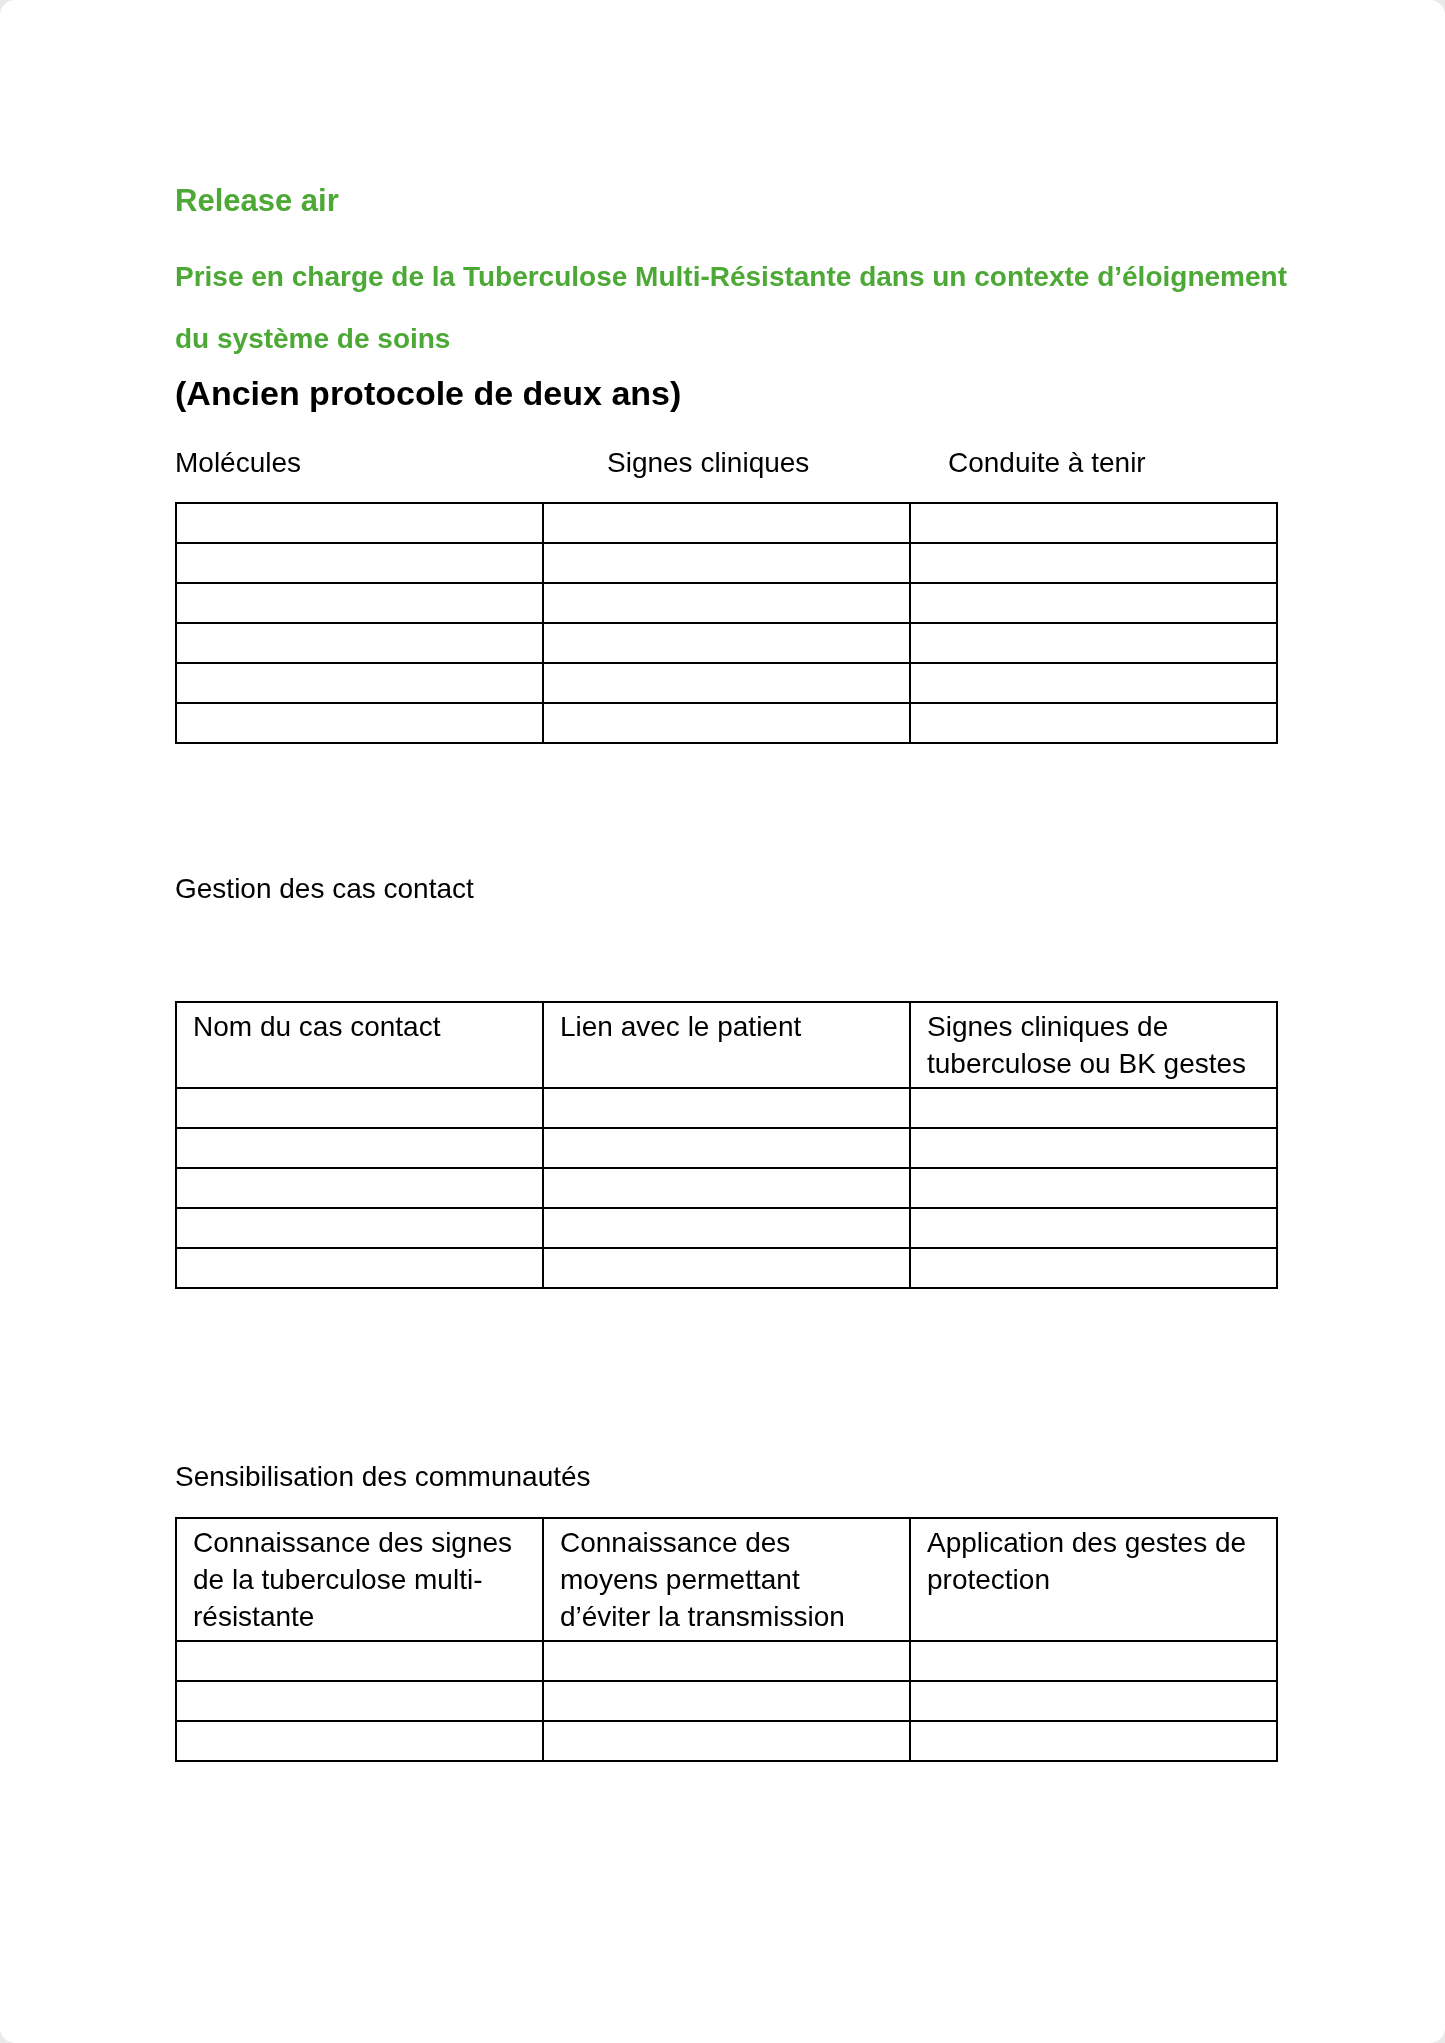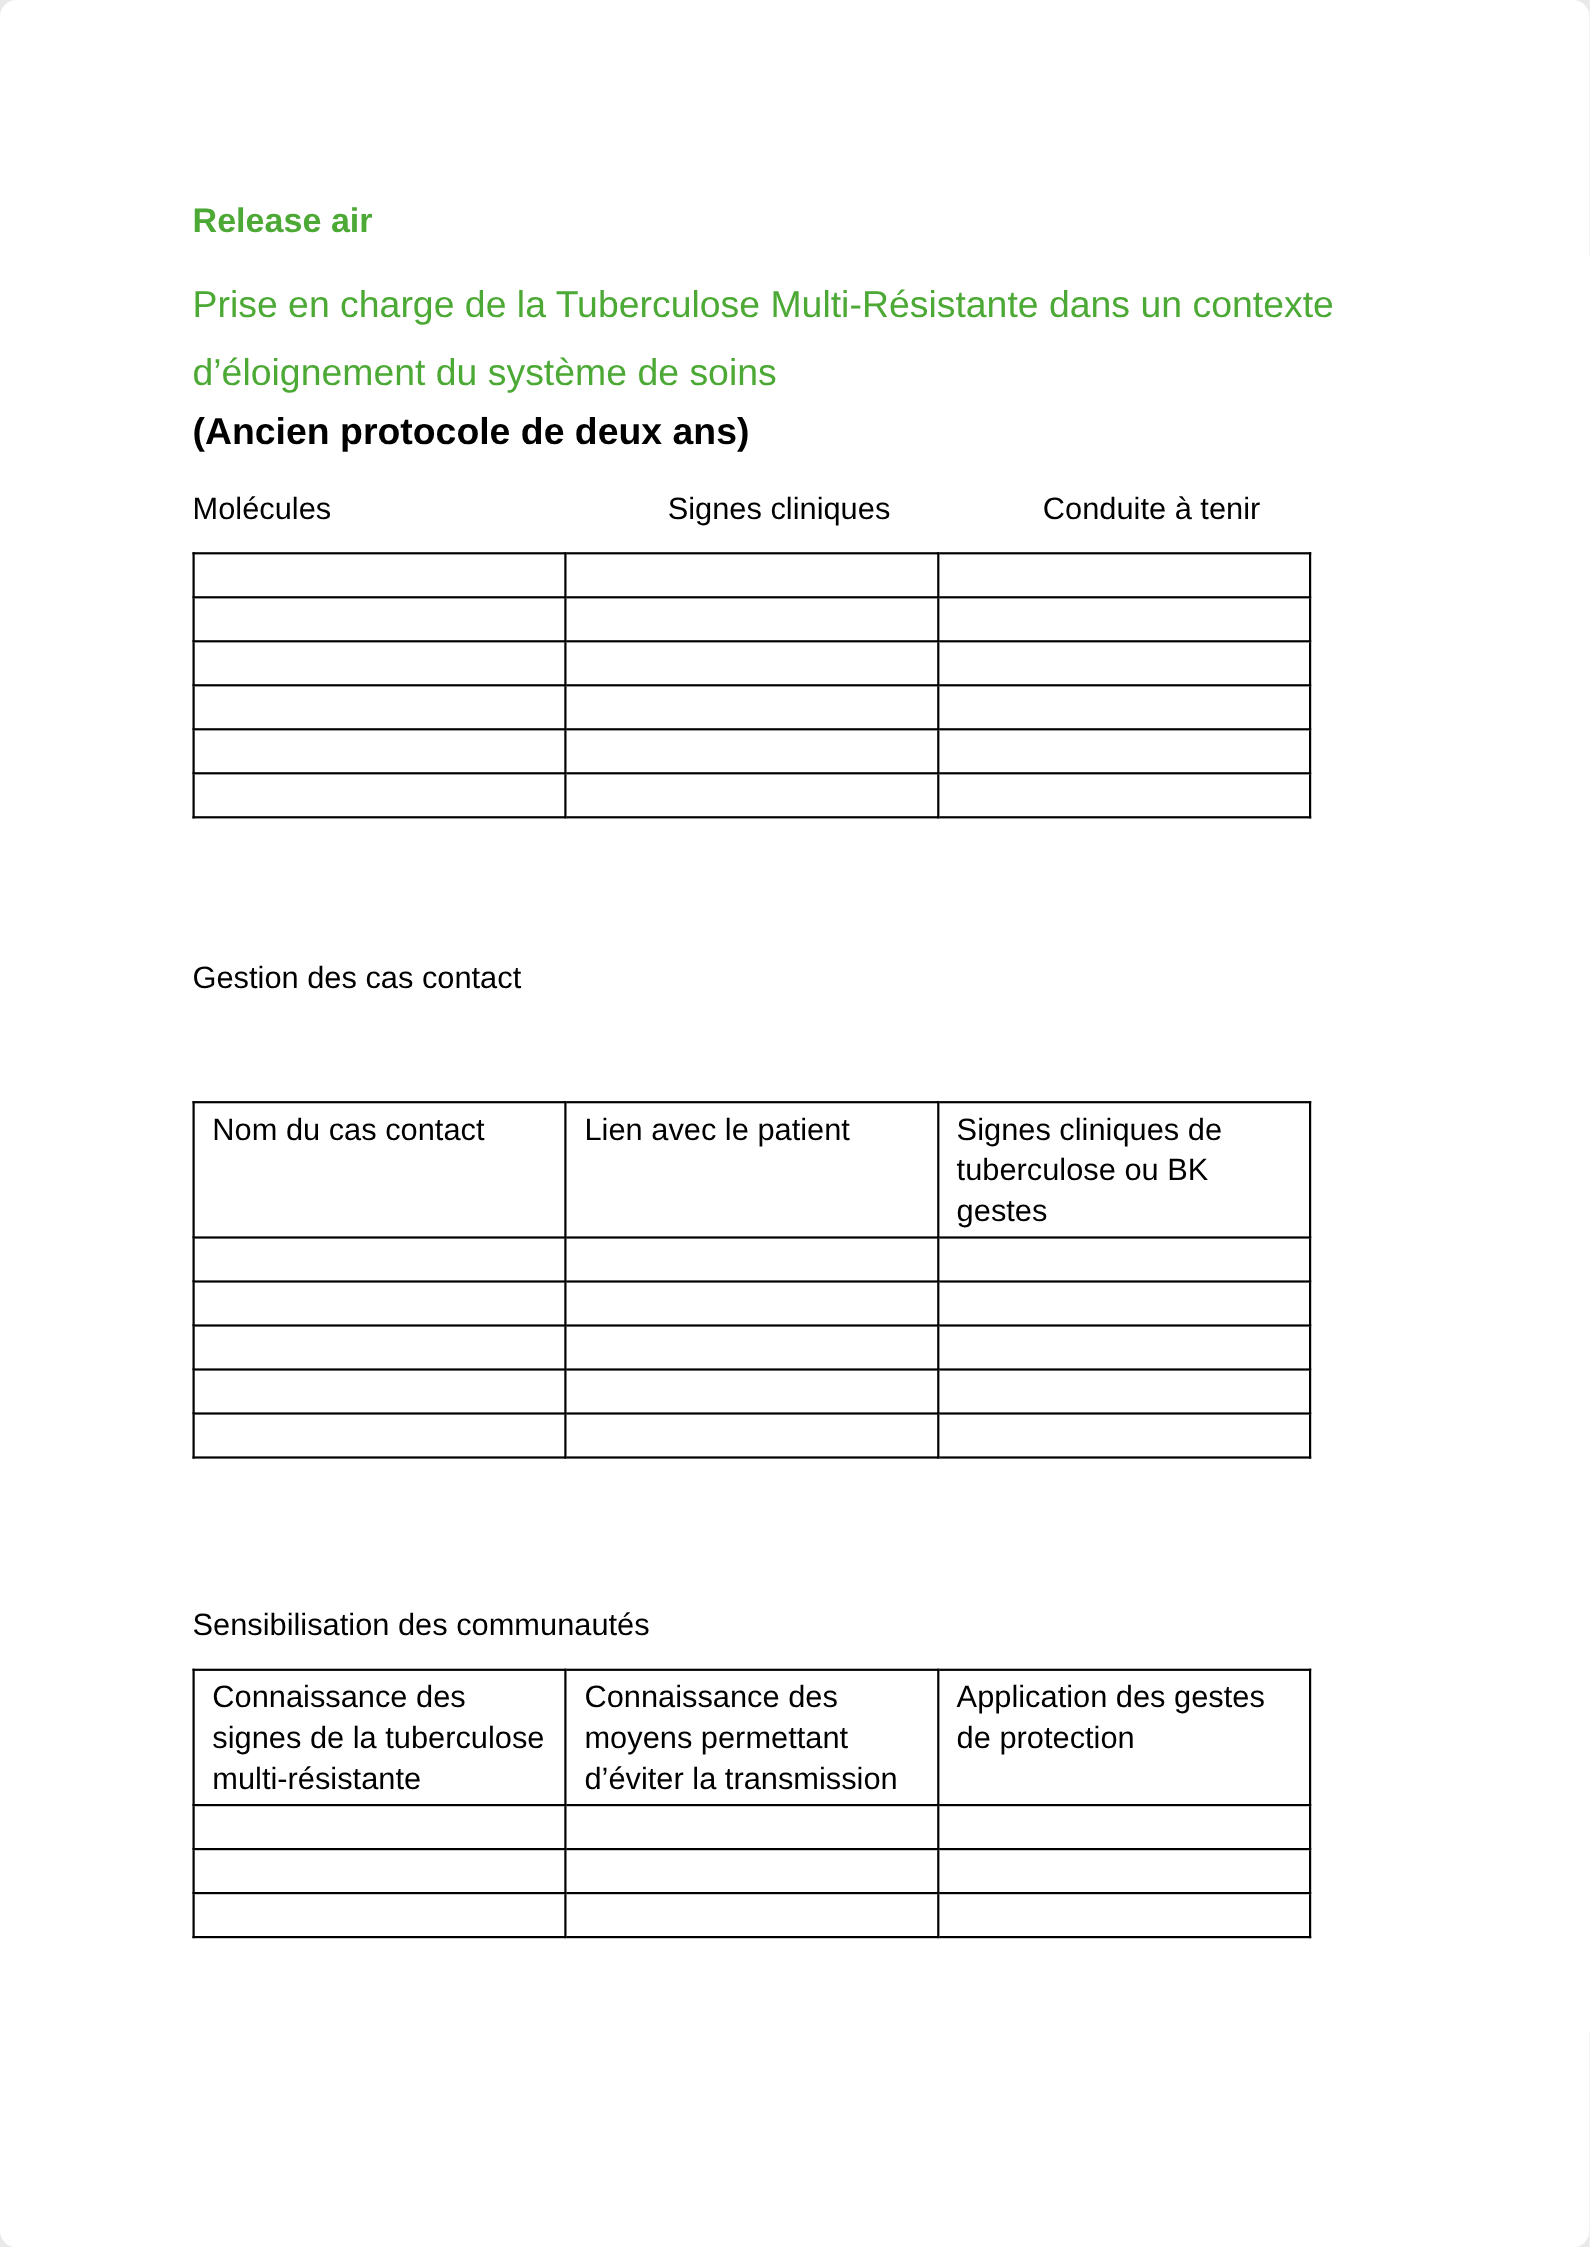--- a/index.html
+++ b/index.html
@@ -15,21 +15,21 @@
     overflow:hidden;
     border-radius:15px;
   }
   .doc-subtitle {
     position:absolute; left:175px; top:183px;
     font-size:31px; font-weight:bold; color:var(--green);
     white-space:nowrap;
   }
   .doc-title {
     position:absolute; left:175px; top:246px; width:1130px;
-    font-size:34px; font-weight:normal; color:var(--green);
+    font-size:28px; font-weight:bold; color:var(--green);
     line-height:62px;
   }
   .doc-protocol {
     position:absolute; left:175px; top:374px;
     font-size:34px; font-weight:bold; color:var(--ink);
     white-space:nowrap;
   }
   .col-labels {
     position:absolute; left:175px; top:447px; width:1110px; height:36px;
     font-size:28px;
@@ -41,21 +41,21 @@
 
   .section-heading {
     position:absolute; left:175px;
     font-size:28px; white-space:nowrap;
   }
   #heading-contacts  { top:873px; }
   #heading-community { top:1461px; }
 
   table.tbl {
     position:absolute; left:175px;
-    width:1017px;
+    width:1103px;
     border-collapse:collapse;
     table-layout:fixed;
   }
   #table-molecules { top:502px; }
   #table-contacts  { top:1001px; }
   #table-community { top:1517px;padding-left:12px; }
 
   table.tbl td, table.tbl th {
     border:2px solid var(--border);
     font-size:28px; line-height:37px;

